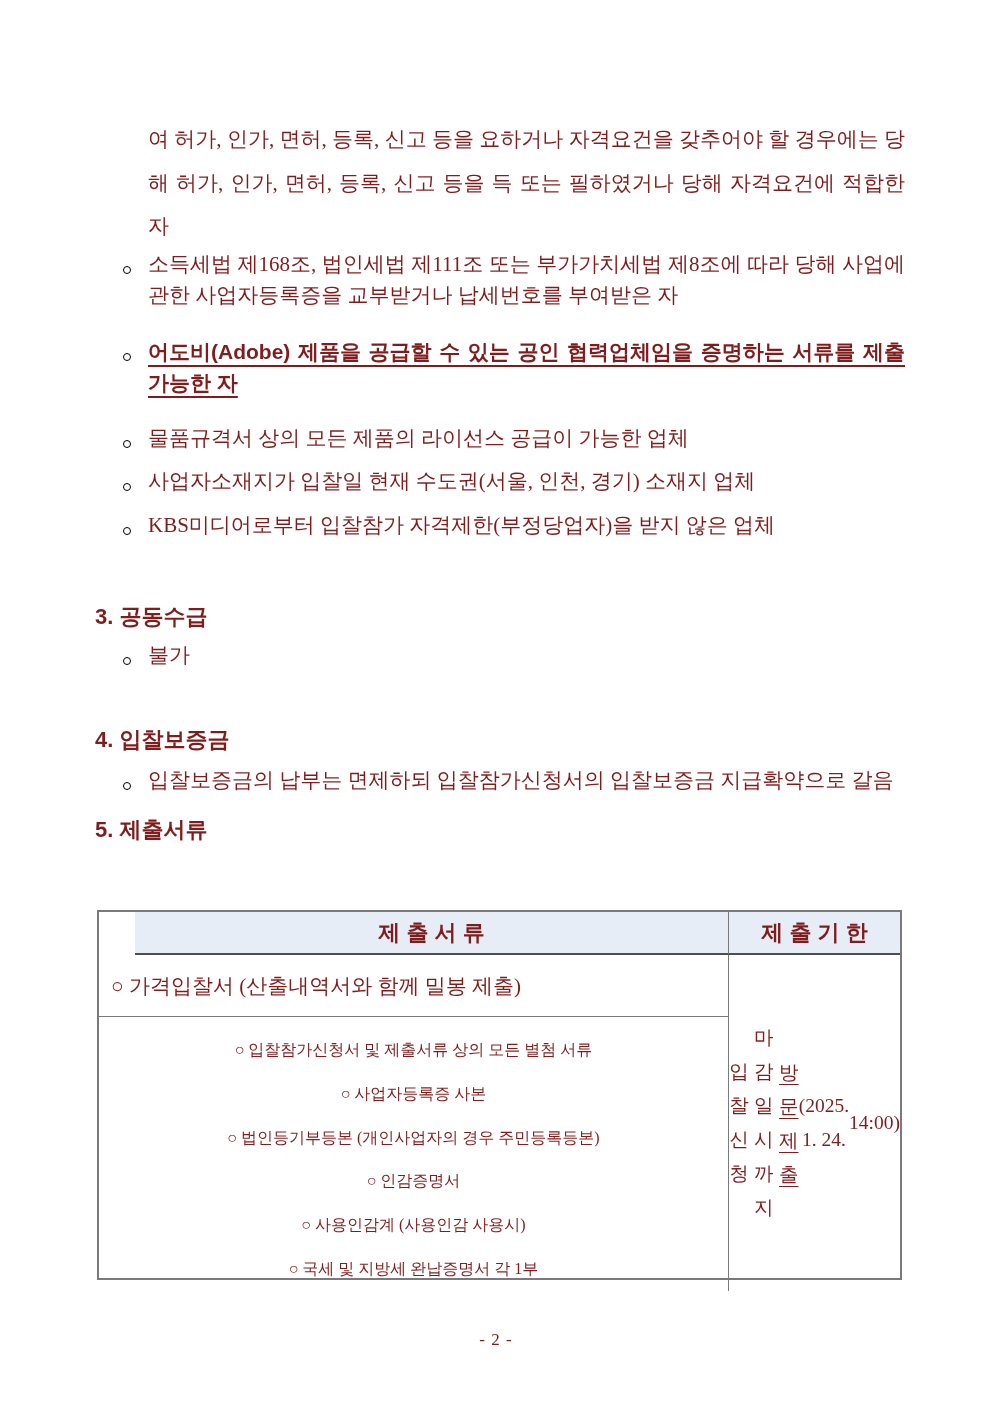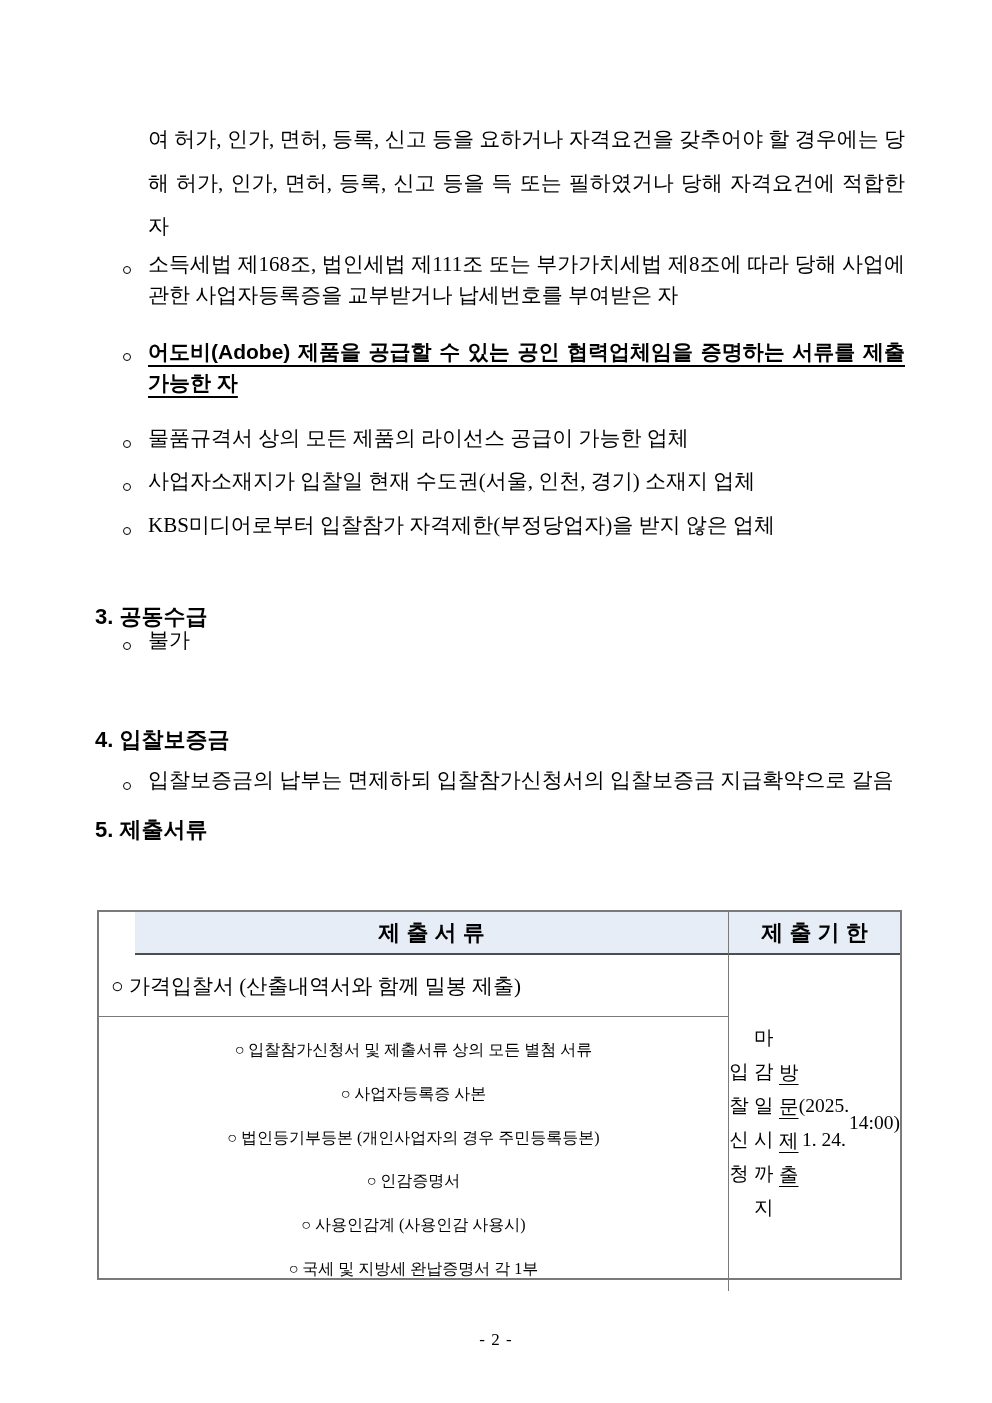--- a/index.html
+++ b/index.html
@@ -1,20 +1,20 @@
 <!DOCTYPE html>
 <html><head>
 <meta charset="utf-8">
 <style>
   html,body{margin:0;padding:0;background:#ffffff;}
   .page{
     position:relative;
     width:992px;height:1403px;
     background:#ffffff;
-    color:#000000;
+    color:#7f1d1d;
     font-family:"Liberation Serif","DejaVu Serif",serif;
     overflow:hidden;
   }
   .para{
     position:absolute;
     font-size:21px;
     line-height:43.5px;
     text-align:justify;
     word-break:break-all;
   }
@@ -116,21 +116,21 @@
     <span class="bullet-circle"></span>
     <div class="btext">사업자소재지가 입찰일 현재 수도권(서울, 인천, 경기) 소재지 업체</div>
   </div>
 
   <div class="bullet-row" style="top:510px;">
     <span class="bullet-circle"></span>
     <div class="btext">KBS미디어로부터 입찰참가 자격제한(부정당업자)을 받지 않은 업체</div>
   </div>
 
   <div class="sec-heading" style="top:602px;">3. 공동수급</div>
-  <div class="bullet-row" style="top:625px;">
+  <div class="bullet-row" style="top:640px;">
     <span class="bullet-circle"></span>
     <div class="btext">불가</div>
   </div>
 
   <div class="sec-heading" style="top:725px;">4. 입찰보증금</div>
   <div class="bullet-row" style="top:765px;">
     <span class="bullet-circle"></span>
     <div class="btext">입찰보증금의 납부는 면제하되 입찰참가신청서의 입찰보증금 지급확약으로 갈음</div>
   </div>
 

